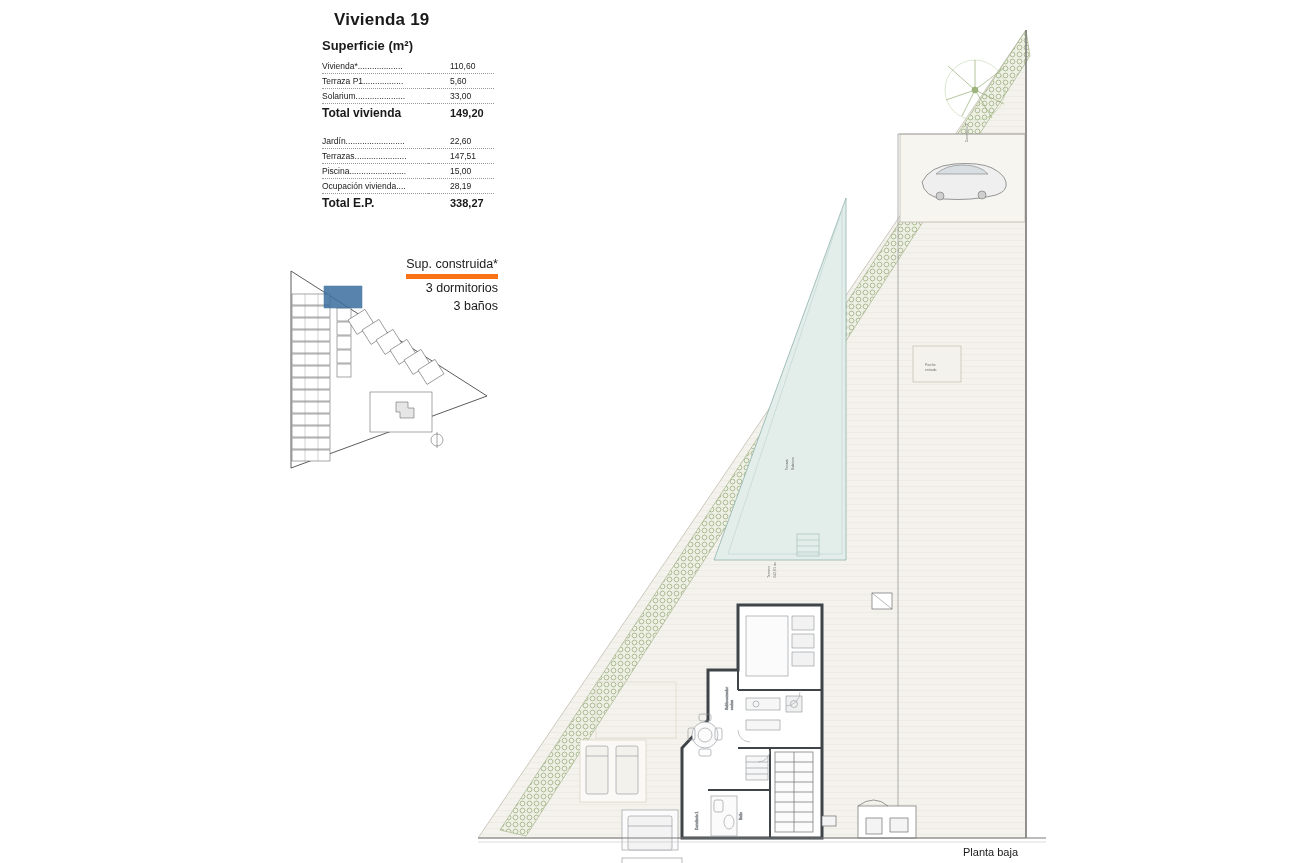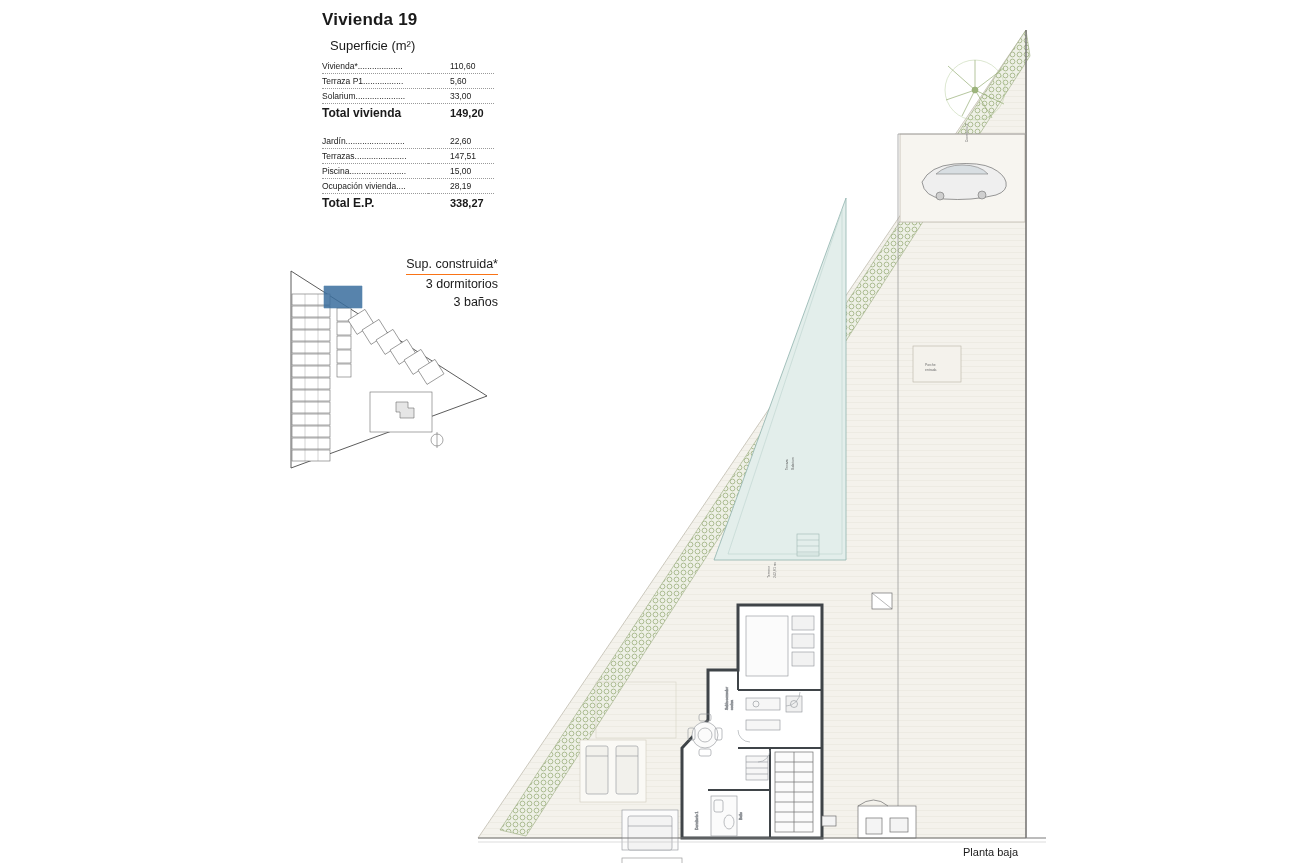--- a/index.html
+++ b/index.html
@@ -20,26 +20,26 @@
   .titleblock {
     position: absolute;
     left: 322px;
     top: 10px;
     width: 230px;
   }
   .vivienda-title {
     font-size: 17px;
     font-weight: bold;
     letter-spacing: 0.2px;
-    margin: 0 0 8px 0;
+    margin: 0 0 8px 12px;
   }
   .superficie-title {
     font-size: 13px;
-    font-weight: normal;
-    margin: 0 0 6px 8px;
+    font-weight: bold;
+    margin: 0 0 6px 0;
   }
   .area-table {
     border-collapse: collapse;
     width: 172px;
     font-size: 8.5px;
   }
   .area-table td {
     padding: 1px 0 1px 0;
     border-bottom: 1px dotted #9a9a9a;
     vertical-align: bottom;
@@ -73,21 +73,21 @@
   .supblock {
     position: absolute;
     left: 378px;
     top: 255px;
     width: 120px;
     text-align: right;
     font-size: 12.5px;
     line-height: 18px;
   }
   .supblock .sup-head {
-    border-bottom: 1px solid #f97316;
+    border-bottom: 5px solid #f97316;
     display: inline-block;
     padding-bottom: 1px;
   }
 
   
   .keyplan {
     position: absolute;
     left: 288px;
     top: 268px;
     width: 202px;

